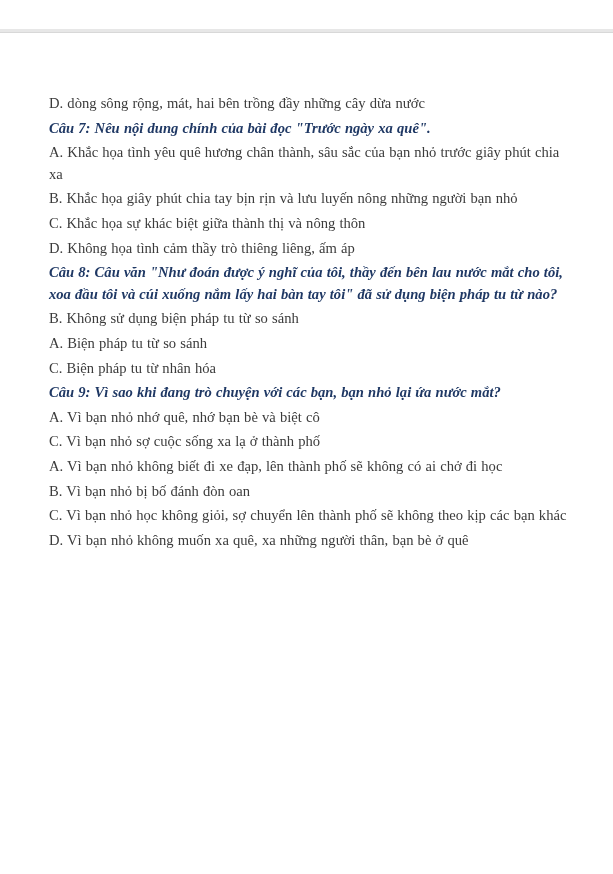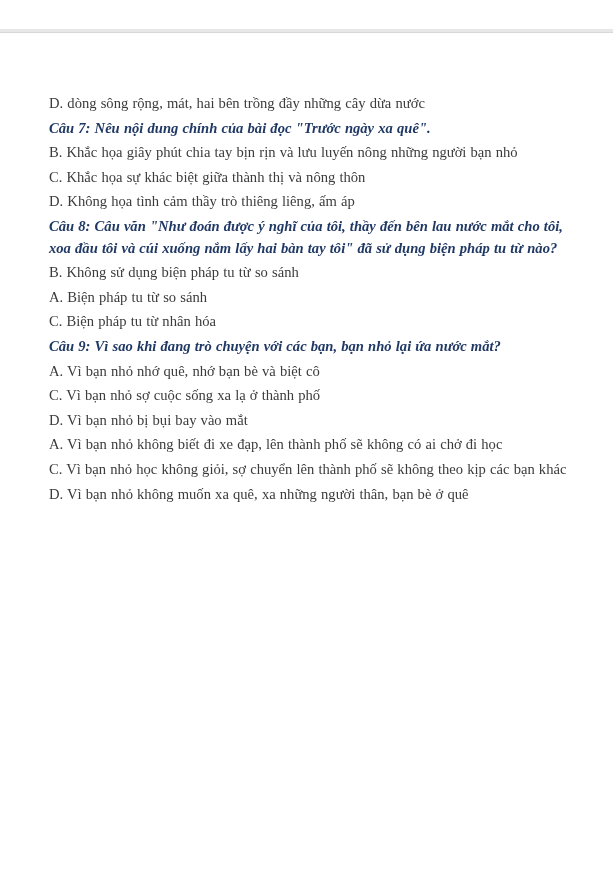--- a/index.html
+++ b/index.html
@@ -45,31 +45,32 @@
 </head>
 <body>
 
 <div class="screen">
   <div class="top-strip"></div>
 
   <div class="doc-content">
     <p class="option">D. dòng sông rộng, mát, hai bên trồng đầy những cây dừa nước</p>
 
     <p class="heading">Câu 7: Nêu nội dung chính của bài đọc "Trước ngày xa quê".</p>
+    <p class="option">A. Khắc họa tình yêu quê hương chân thành, sâu sắc của bạn nhỏ trước giây phút chia xa</p>
     <p class="option">B. Khắc họa giây phút chia tay bịn rịn và lưu luyến nông những người bạn nhỏ</p>
     <p class="option">C. Khắc họa sự khác biệt giữa thành thị và nông thôn</p>
     <p class="option">D. Không họa tình cảm thầy trò thiêng liêng, ấm áp</p>
 
     <p class="heading">Câu 8: Câu văn "Như đoán được ý nghĩ của tôi, thầy đến bên lau nước mắt cho tôi, xoa đầu tôi và cúi xuống nắm lấy hai bàn tay tôi" đã sử dụng biện pháp tu từ nào?</p>
     <p class="option">B. Không sử dụng biện pháp tu từ so sánh</p>
     <p class="option">A. Biện pháp tu từ so sánh</p>
     <p class="option">C. Biện pháp tu từ nhân hóa</p>
 
     <p class="heading">Câu 9: Vì sao khi đang trò chuyện với các bạn, bạn nhỏ lại ứa nước mắt?</p>
     <p class="option">A. Vì bạn nhỏ nhớ quê, nhớ bạn bè và biệt cô</p>
     <p class="option">C. Vì bạn nhỏ sợ cuộc sống xa lạ ở thành phố</p>
-    <p class="option">D. Vì bạn nhỏ bị bụi bay vào mắt</p>
 
     <p class="option">A. Vì bạn nhỏ không biết đi xe đạp, lên thành phố sẽ không có ai chở đi học</p>
+    <p class="option">B. Vì bạn nhỏ bị bố đánh đòn oan</p>
     <p class="option">C. Vì bạn nhỏ học không giỏi, sợ chuyển lên thành phố sẽ không theo kịp các bạn khác</p>
     <p class="option">D. Vì bạn nhỏ không muốn xa quê, xa những người thân, bạn bè ở quê</p>
   </div>
 </div>
 
 </body></html>

